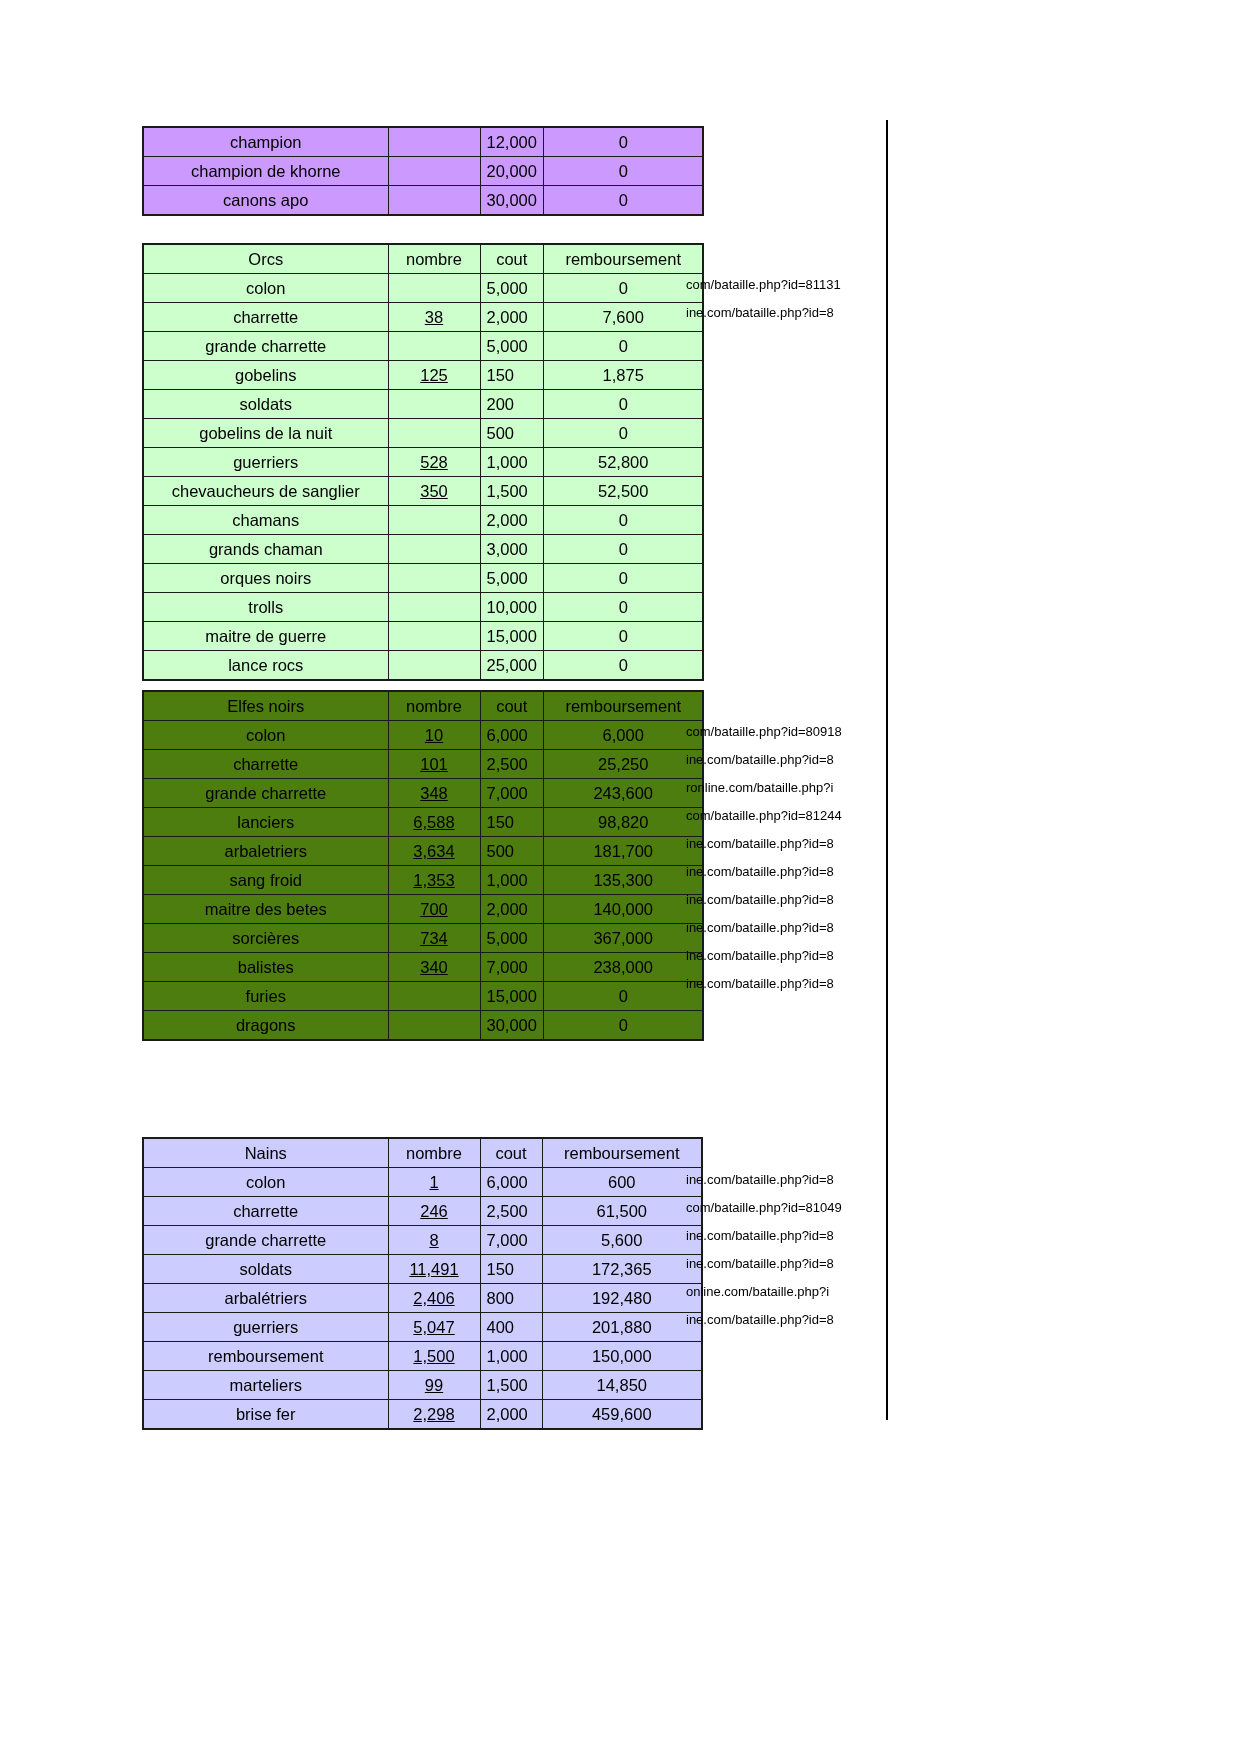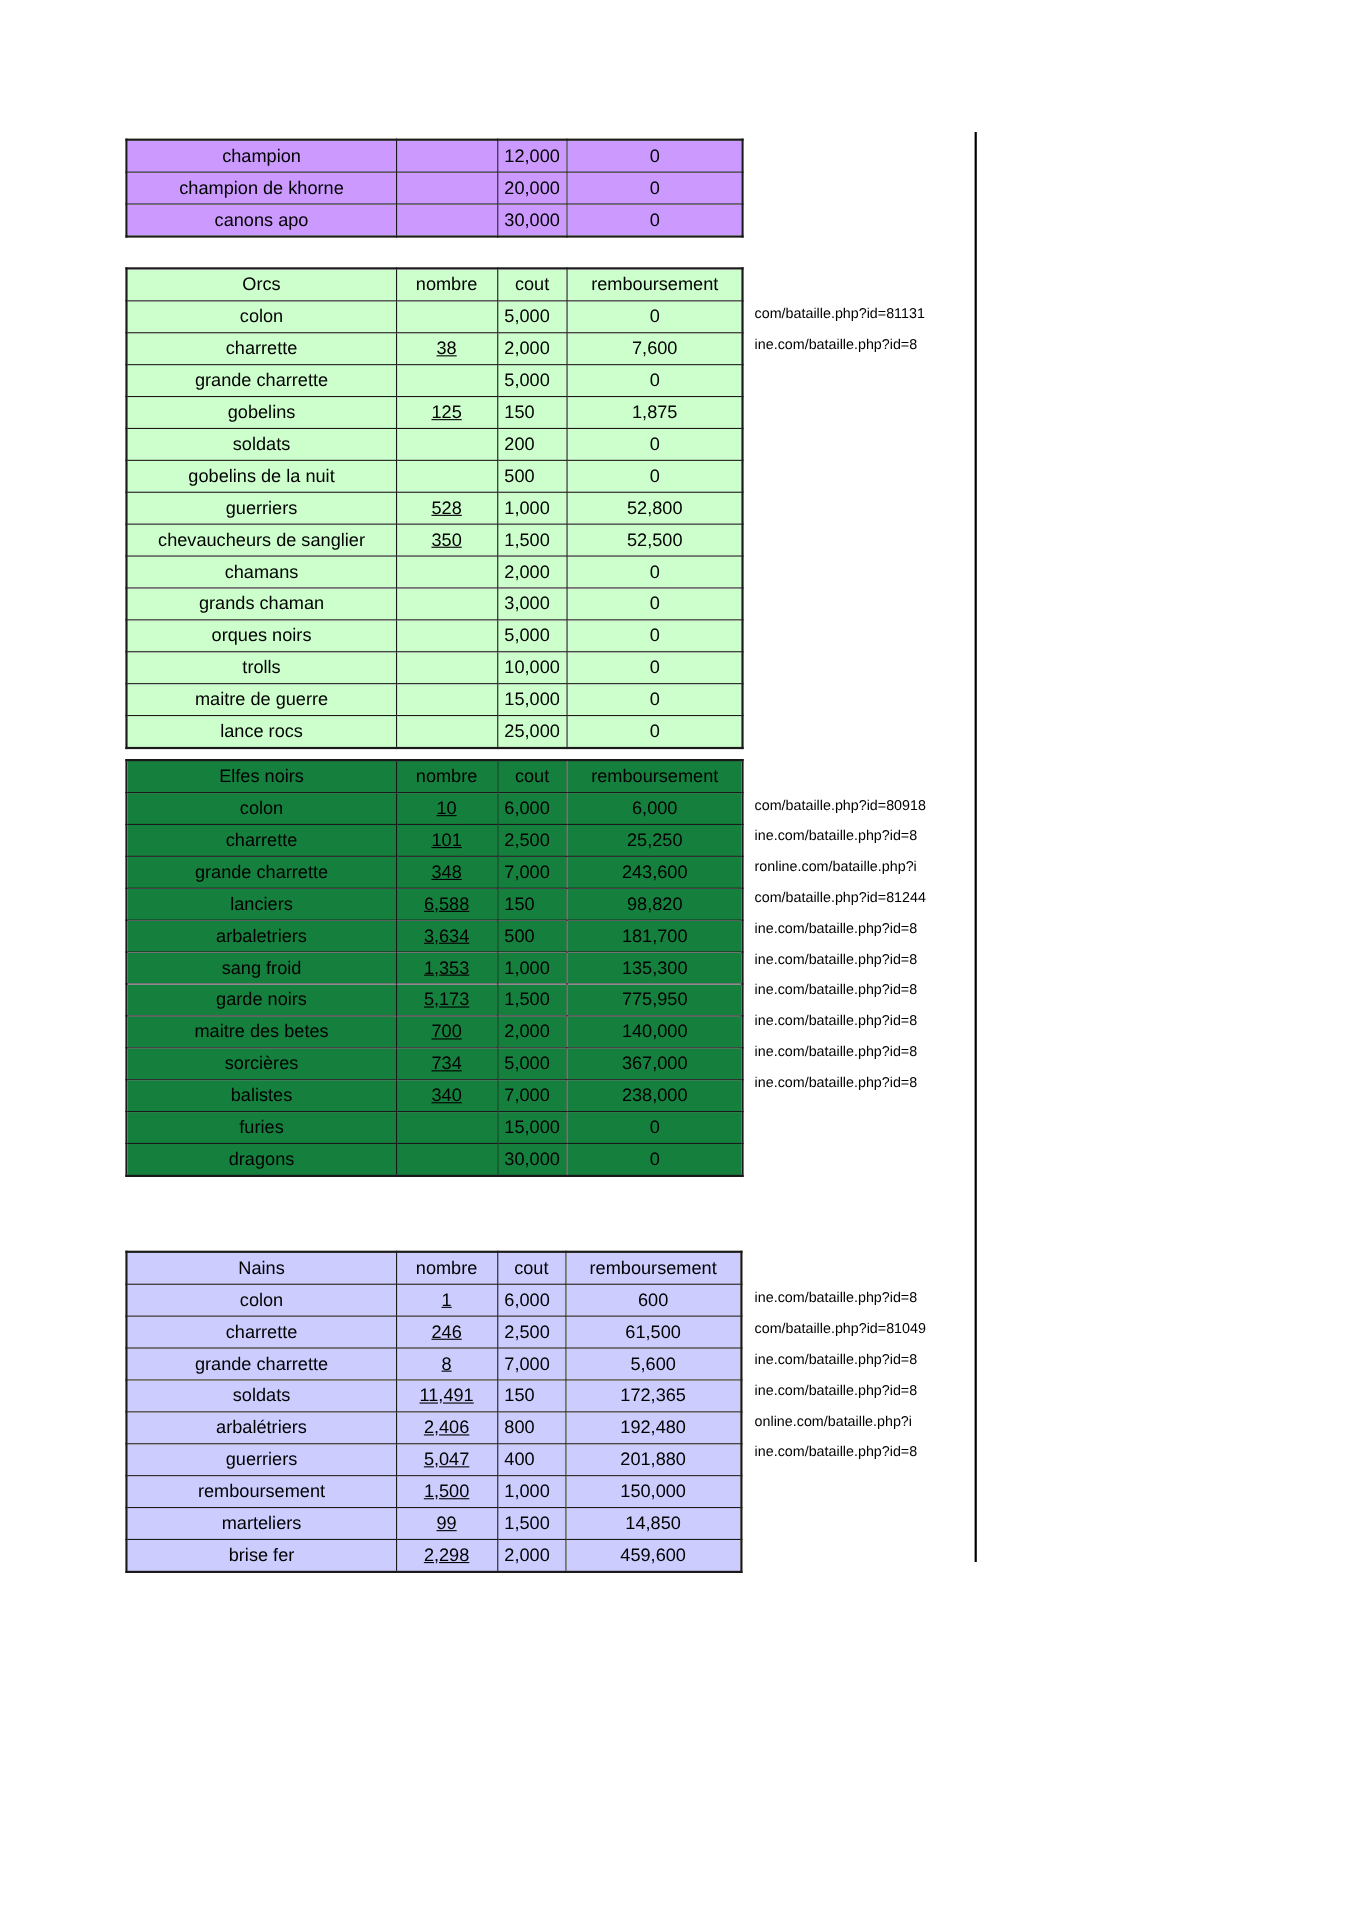--- a/index.html
+++ b/index.html
@@ -30,21 +30,21 @@
     position: absolute;
     left: 886px;
     top: 120px;
     width: 2px;
     height: 1300px;
     background: #000000;
   }
 
   .tbl-block {
     position: absolute;
-    left: 114px;
+    left: 142px;
   }
 
   table.grid {
     border-collapse: collapse;
     table-layout: fixed;
     border: 2px solid #1a1a1a;
   }
   table.grid td {
     border: 1px solid #1a1a1a;
     height: 28px;
@@ -63,21 +63,21 @@
 
   td.name { text-align: center; }
   td.nb   { text-align: center; text-decoration: underline; }
   td.cost { text-align: left;  padding-left: 5px; }
   td.remb { text-align: center; }
   tr.head td { text-align: center; }
 
   
   .purple td { background: #cc99ff; }
   .green  td { background: #ccffcc; }
-  .pink   td { background: #15803d; }
+  .pink   td { background: #4d7c0f; }
   .blue   td { background: #ccccff; }
 
   
   .url-layer {
     position: absolute;
     left: 686px;
     top: 0;
     width: 360px;
     height: 1754px;
     pointer-events: none;
@@ -276,26 +276,20 @@
               <td class="name">arbaletriers</td>
               <td class="nb">3,634</td>
               <td class="cost">500</td>
               <td class="remb">181,700</td>
             </tr>
             <tr>
               <td class="name">sang froid</td>
               <td class="nb">1,353</td>
               <td class="cost">1,000</td>
               <td class="remb">135,300</td>
-            </tr>
-            <tr>
-              <td class="name">garde noirs</td>
-              <td class="nb">5,173</td>
-              <td class="cost">1,500</td>
-              <td class="remb">775,950</td>
             </tr>
             <tr>
               <td class="name">maitre des betes</td>
               <td class="nb">700</td>
               <td class="cost">2,000</td>
               <td class="remb">140,000</td>
             </tr>
             <tr>
               <td class="name">sorcières</td>
               <td class="nb">734</td>

